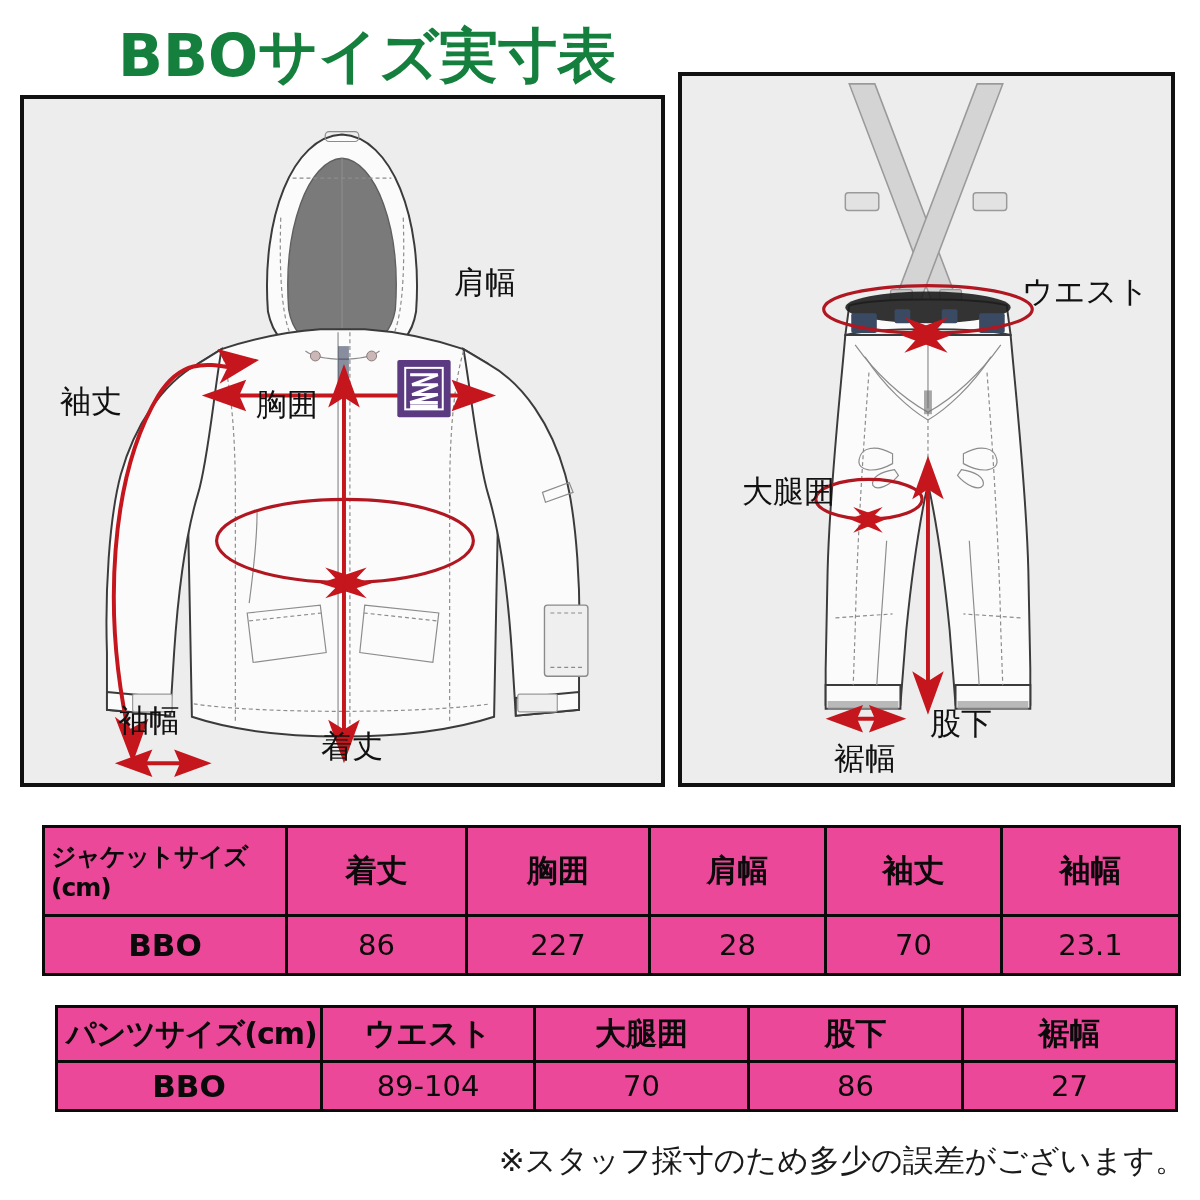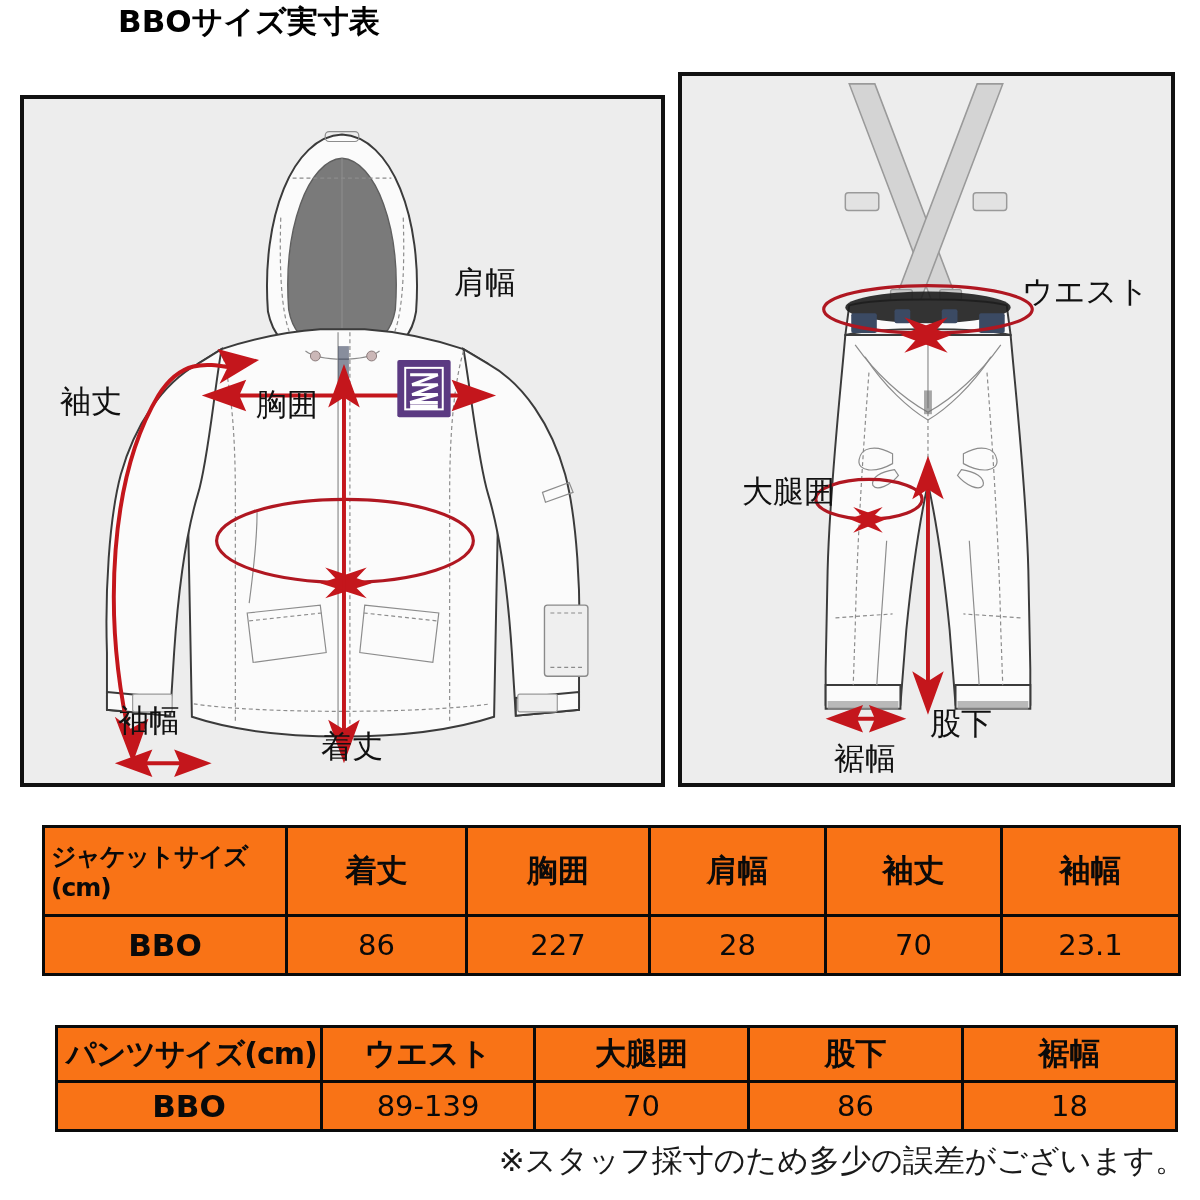--- a/index.html
+++ b/index.html
@@ -12,24 +12,24 @@
     height: 1200px;
     position: relative;
     font-family: "DejaVu Sans", "Liberation Sans", sans-serif;
     overflow: hidden;
   }
 
   
   #page-title {
     position: absolute;
     left: 118px;
-    top: 6px;
-    font-size: 31px;
-    font-weight: bold;
-    color: #000000;
+    top: 26px;
+    font-size: 59px;
+    font-weight: bold;
+    color: #15803d;
     letter-spacing: 0px;
     line-height: 1;
     white-space: nowrap;
   }
 
   
   .panel {
     position: absolute;
     background: #ededed;
     border: 4px solid #111111;
@@ -38,21 +38,21 @@
   #jacket-panel { left: 20px;  top: 95px; width: 645px; height: 692px; }
   #pants-panel  { left: 678px; top: 72px; width: 497px; height: 715px; }
 
   .panel svg { display:block; width:100%; height:100%; }
 
   
   table.size-table {
     position: absolute;
     border-collapse: collapse;
     table-layout: fixed;
-    background: #f97316;
+    background: #ec4899;
   }
   table.size-table td, table.size-table th {
     border: 3px solid #0a0a0a;
     text-align: center;
     vertical-align: middle;
     color: #0a0a0a;
     padding: 0;
   }
   table.size-table th {
     font-weight: bold;
@@ -68,21 +68,21 @@
     text-align: left;
     padding-left: 6px;
     font-weight: bold;
   }
   #jacket-table td.rowlabel {
     font-size: 31px;
     font-weight: bold;
   }
 
   
-  #pants-table { left: 55px; top: 1005px; width: 1120px; margin-top: 20px; }
+  #pants-table { left: 55px; top: 1005px; width: 1120px; }
   #pants-table th { height: 52px; font-size: 31px; }
   #pants-table td { height: 46px; font-size: 29px; font-weight: normal; }
   #pants-table th.rowlabel-head {
     font-size: 30px;
     letter-spacing: -1px;
     text-align: left;
     padding-left: 8px;
     font-weight: bold;
   }
   #pants-table td.rowlabel {
@@ -350,21 +350,21 @@
       <th class="rowlabel-head">パンツサイズ(cm)</th>
       <th>ウエスト</th>
       <th>大腿囲</th>
       <th>股下</th>
       <th>裾幅</th>
     </tr>
   </thead>
   <tbody>
     <tr>
       <td class="rowlabel">BBO</td>
-      <td>89-139</td>
+      <td>89-104</td>
       <td>70</td>
       <td>86</td>
-      <td>18</td>
+      <td>27</td>
     </tr>
   </tbody>
 </table>
 
 <div id="footnote">※スタッフ採寸のため多少の誤差がございます。</div>
 
 </body></html>

